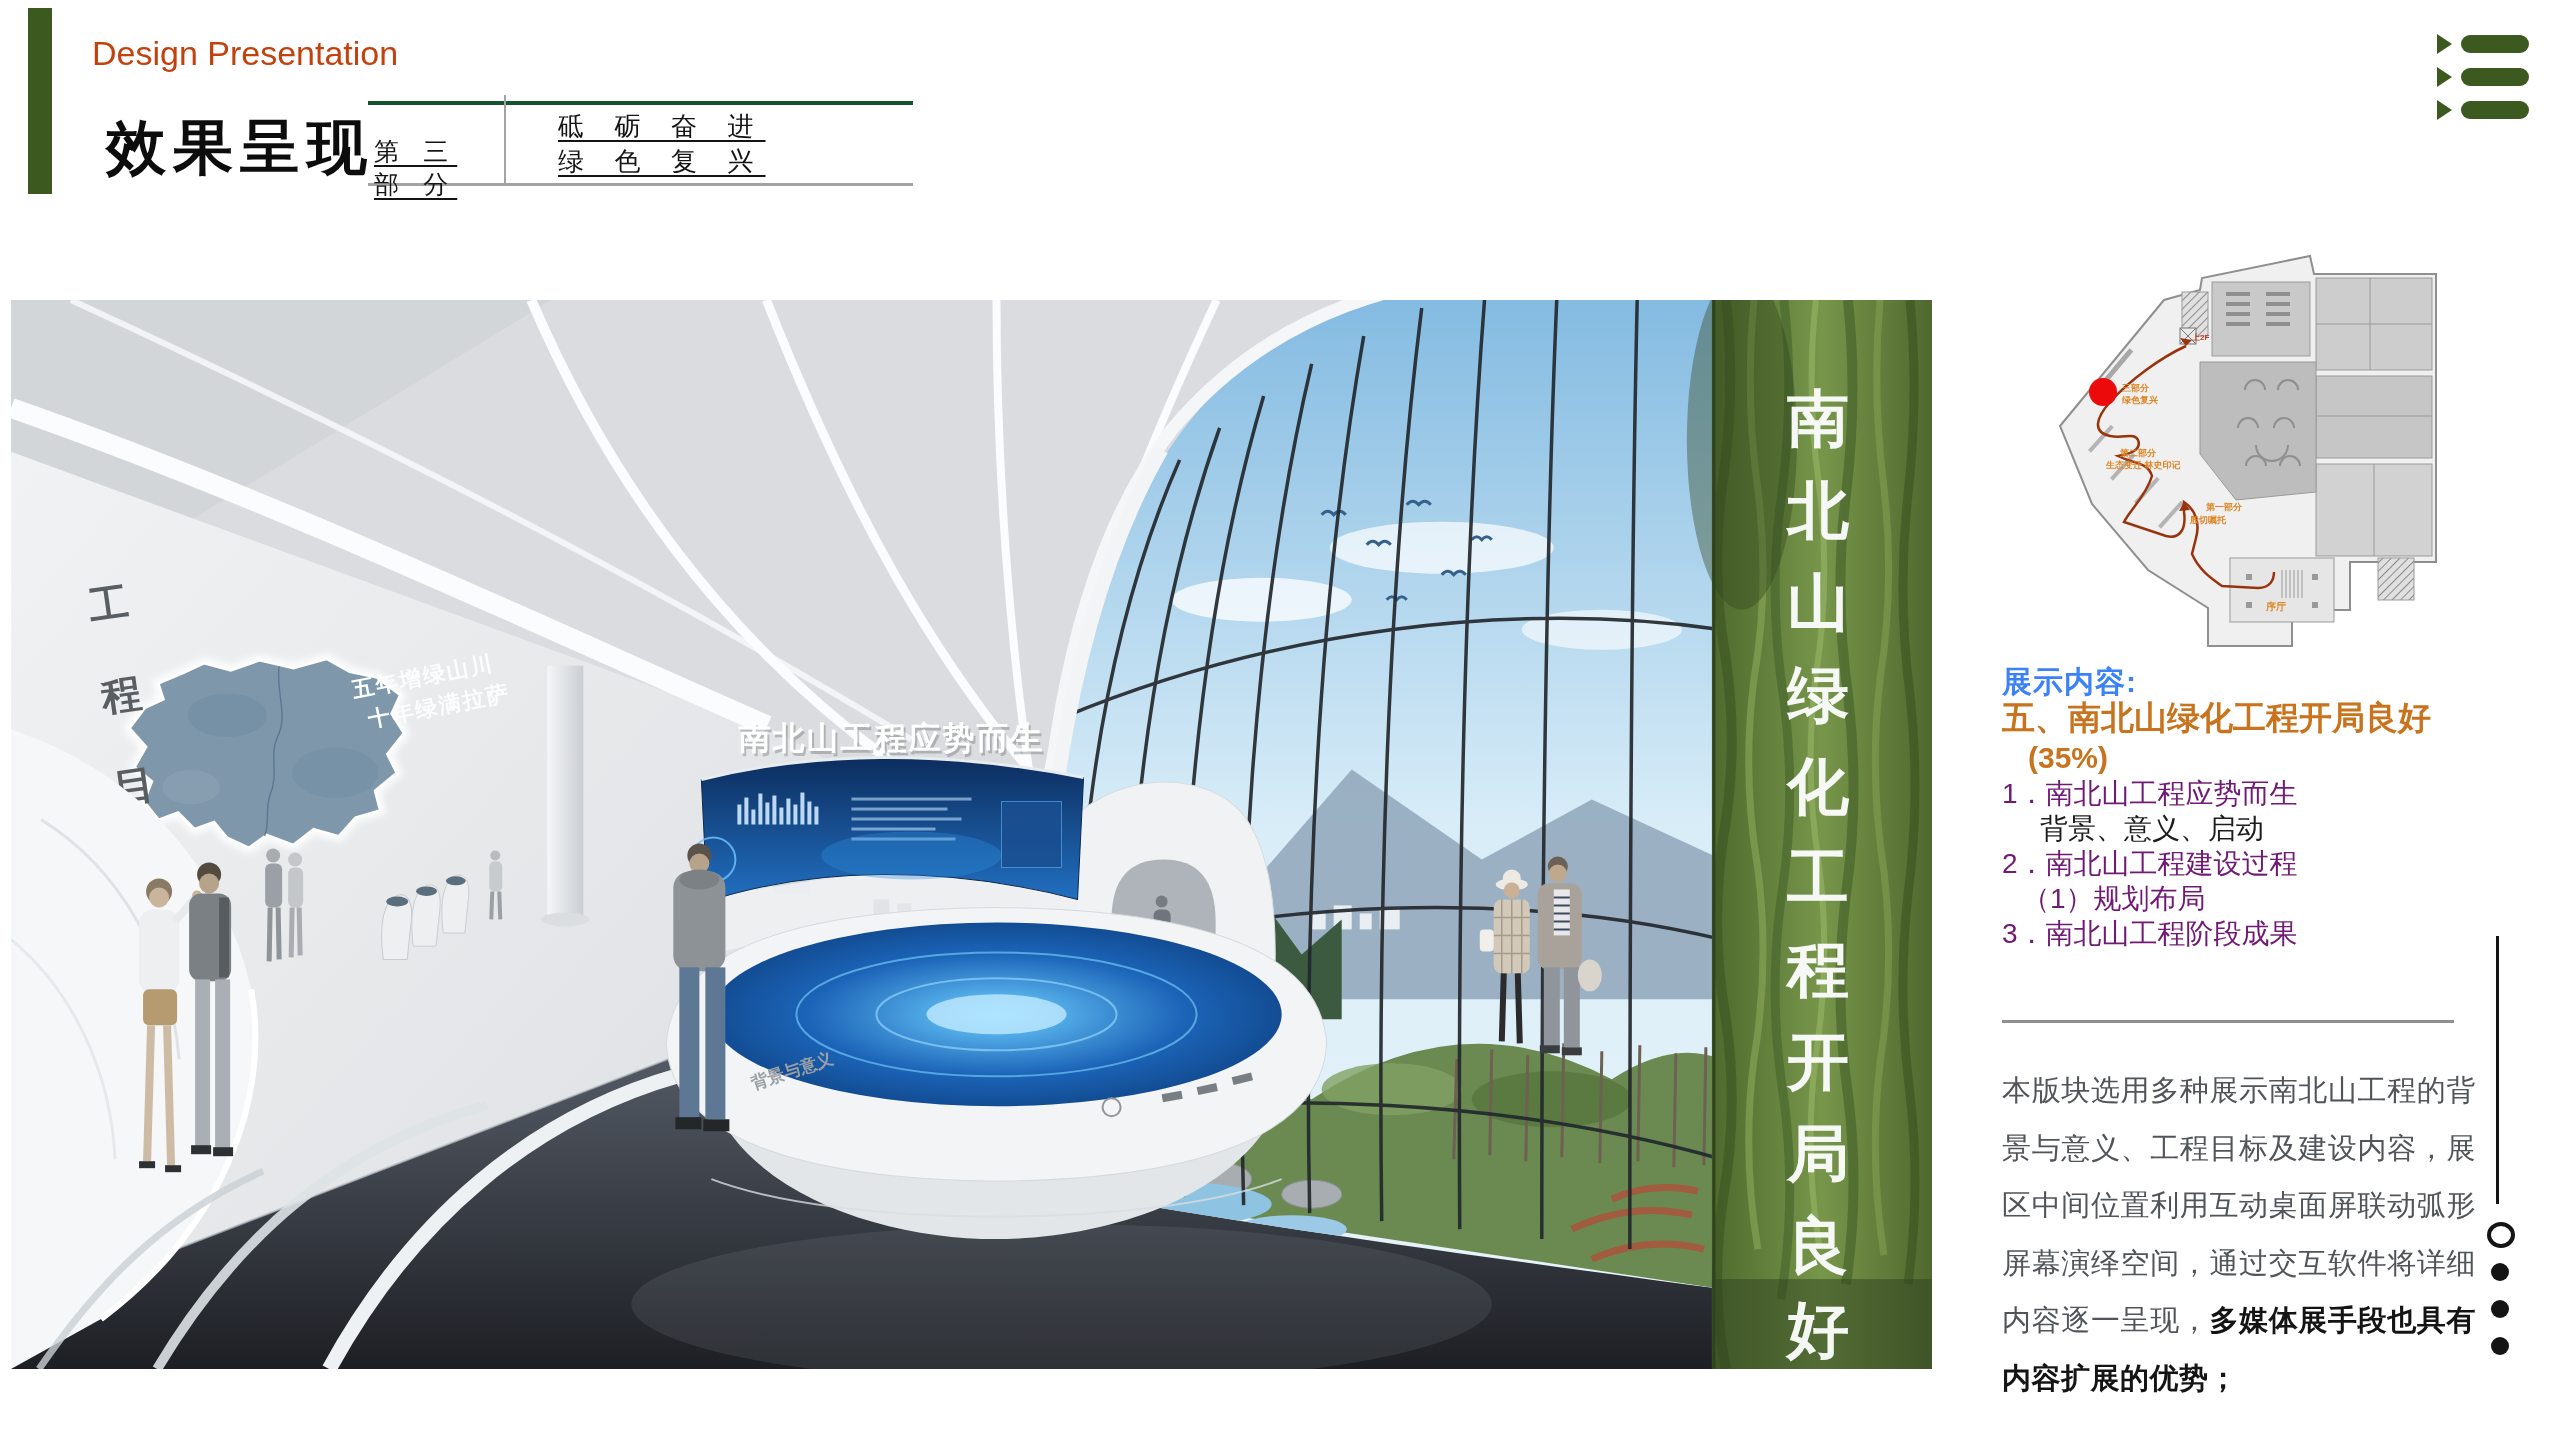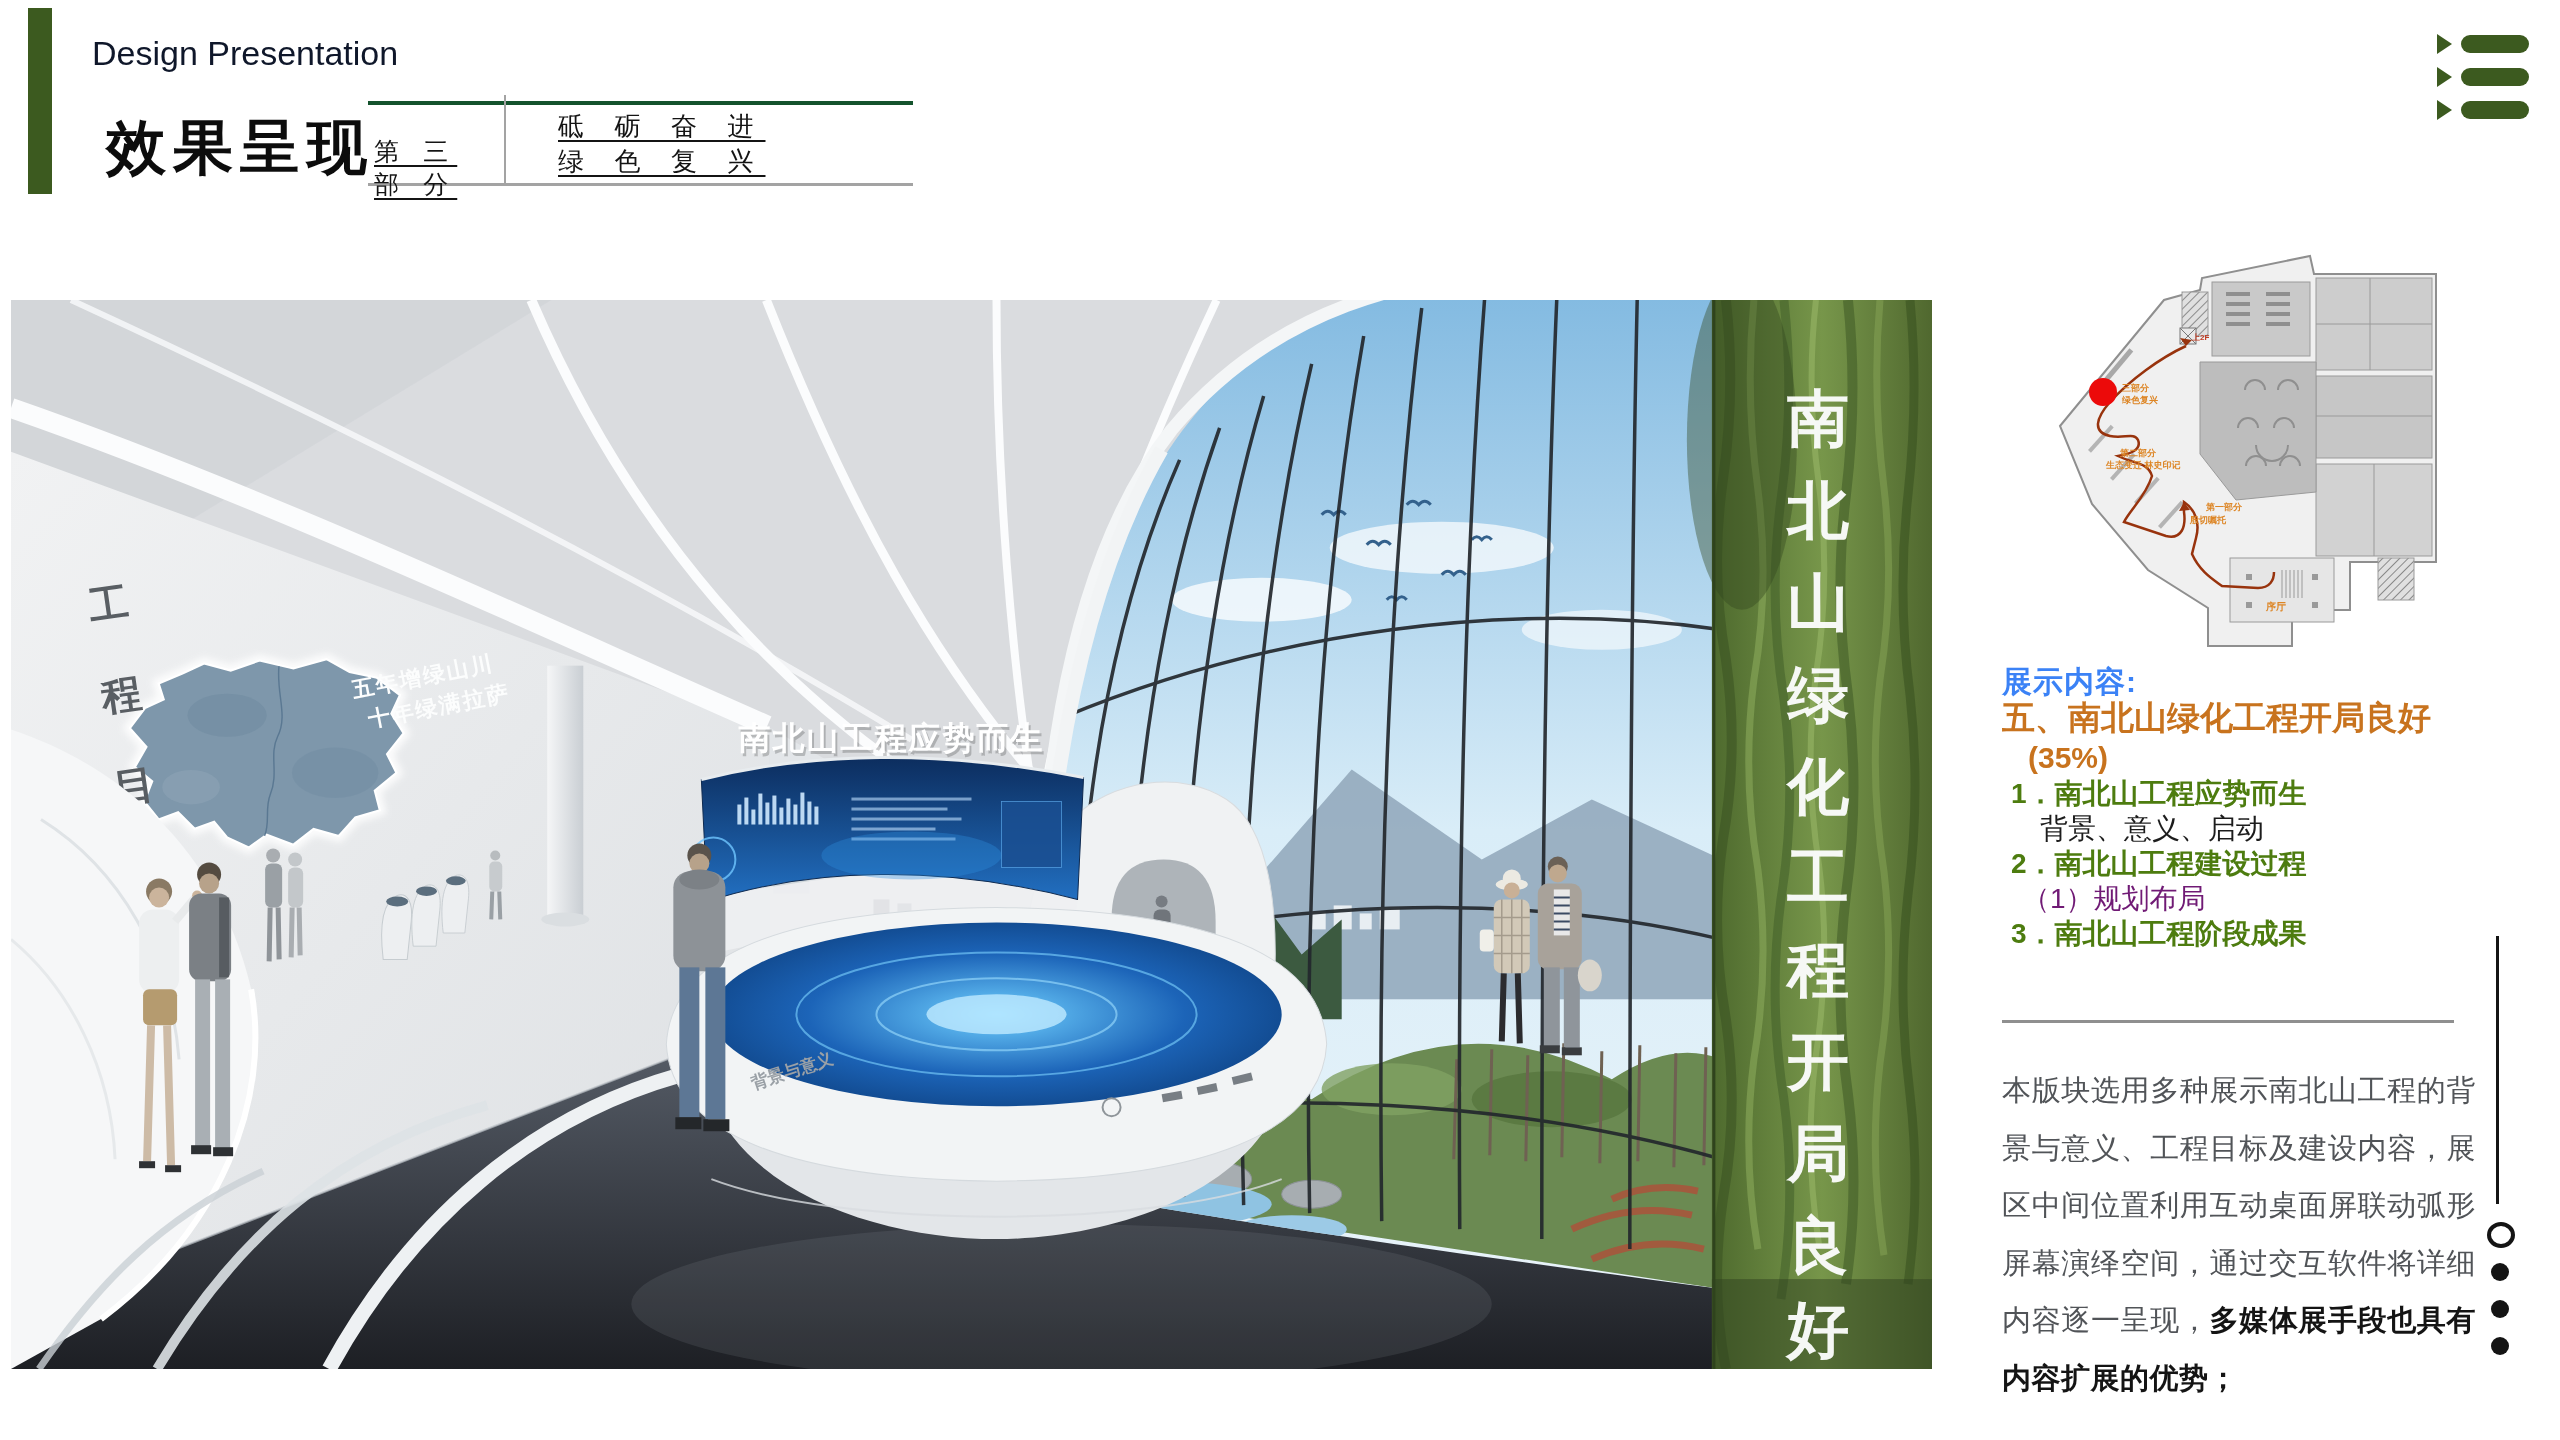--- a/index.html
+++ b/index.html
@@ -1,40 +1,40 @@
 <!DOCTYPE html>
 <html><head>
 <meta charset="utf-8">
 <style>
   html,body{margin:0;padding:0;background:#e8e8e8;}
   .slide{position:relative;width:2560px;height:1440px;background:#ffffff;overflow:hidden;
          font-family:"Liberation Sans", sans-serif;}
   .abs{position:absolute;}
   
   .accent-bar{left:28px;top:8px;width:24px;height:186px;background:#3c5a1f;}
-  .sub-en{left:92px;top:34px;font-size:34px;color:#0f172a;}
+  .sub-en{left:92px;top:34px;font-size:34px;color:#c2410c;}
   .title-cn{left:106px;top:108px;font-size:60px;font-weight:700;letter-spacing:7px;color:#0c0c0c;}
   .part-table{left:368px;top:101px;width:545px;height:78px;border-top:4px solid #14532d;border-bottom:3px solid #a3a3a3;
               font-family:"Liberation Serif", serif;color:#141414;}
   .part-cell{position:absolute;left:0;top:0;width:134px;height:100%;}
   .part-label{position:absolute;left:6px;top:30px;font-size:25px;letter-spacing:9px;text-decoration:underline;text-underline-offset:5px;}
   .vdiv{position:absolute;left:136px;top:-10px;width:2px;height:88px;background:#a3a3a3;}
   .slogan-cell{position:absolute;left:190px;top:4px;}
   .slogan-line{font-size:26px;letter-spacing:12px;text-decoration:underline;text-underline-offset:5px;line-height:35px;}
   
   .menu{left:2437px;top:34px;}
   .mrow{display:flex;align-items:center;gap:9px;margin-bottom:13px;}
   .tri{width:0;height:0;border-left:15px solid #3c5a1f;border-top:10px solid transparent;border-bottom:10px solid transparent;}
   .bar{width:68px;height:18px;border-radius:9px;background:#3c5a1f;}
   
   .heading{left:2002px;top:662px;font-size:30px;font-weight:700;color:#3b82f6;letter-spacing:1px;}
   .otitle{left:2002px;top:696px;font-size:33px;font-weight:700;color:#c8731e;}
   .opct{left:2028px;top:741px;font-size:30px;font-weight:700;color:#c8731e;}
   .items{left:2002px;top:776px;width:556px;font-size:28px;line-height:35px;color:#111;}
-  .li-bold{font-weight:700;color:#4d7c0f;margin-left:9px;}
+  .li-bold{font-weight:400;color:#701a75;}
   .li-sub{padding-left:38px;color:#1c1c1c;}
   .li-par{padding-left:20px;color:#701a75;}
   .divider{left:2002px;top:1020px;width:452px;height:3px;background:#8f8f8f;}
   .para{left:2002px;top:1062px;width:474px;font-size:29px;line-height:57.5px;color:#515458;letter-spacing:.5px;text-align:justify;}
   .para b{color:#141414;}
   
   .vline{left:2496px;top:936px;width:3px;height:268px;background:#141414;}
   .ring{left:2487px;top:1222px;width:20px;height:18px;border:4px solid #141414;border-radius:50%;}
   .dot{width:18px;height:18px;border-radius:50%;background:#141414;}
   svg text{font-family:"Liberation Sans", sans-serif;}

